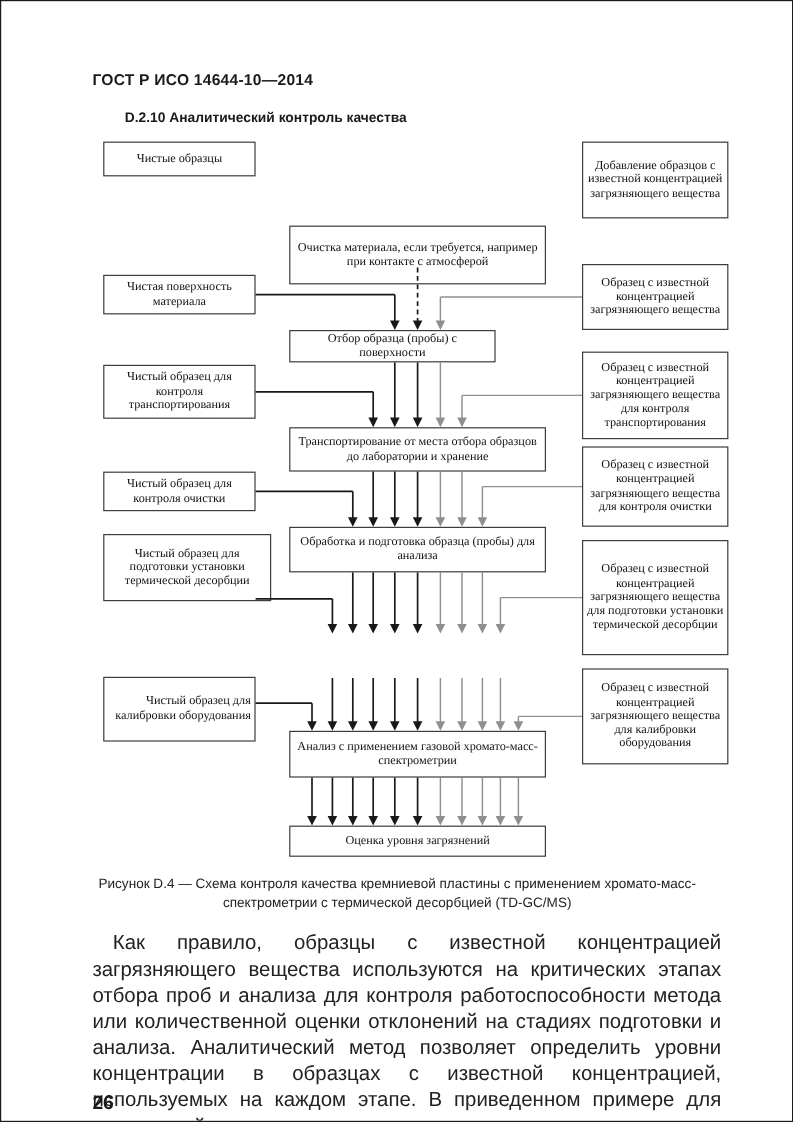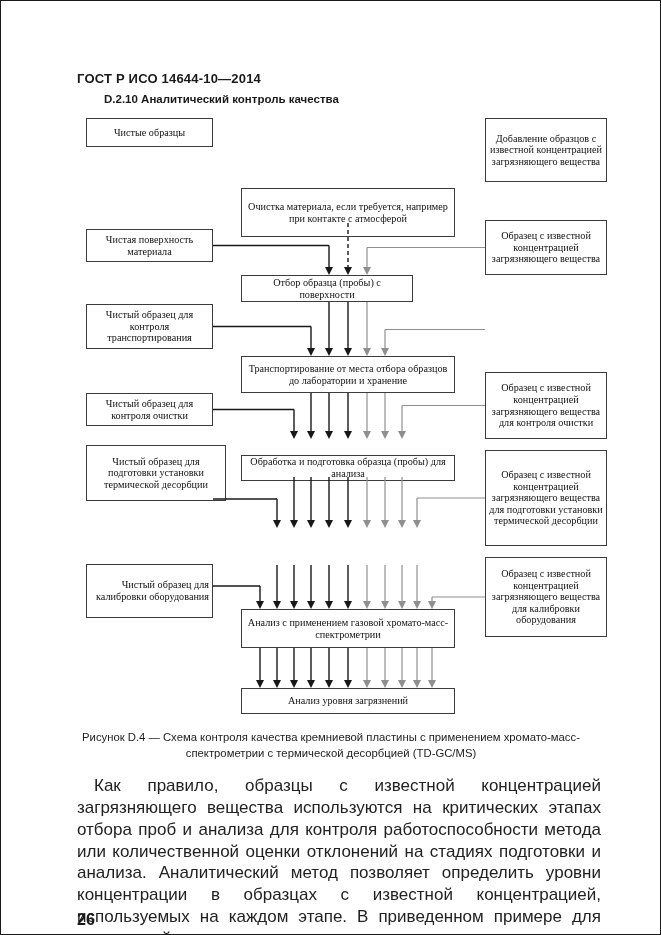--- a/index.html
+++ b/index.html
@@ -1,21 +1,21 @@
 <!DOCTYPE html>
 <html><head>
 <meta charset="utf-8">
 <style>
   html,body { margin:0; padding:0; background:#ffffff; }
   .page {
     position:relative; width:661px; height:935px; background:#fff;
     border:1px solid #1a1a1a; box-sizing:border-box; overflow:hidden;
     font-family:"Liberation Sans", sans-serif; color:#1a1a1a;
   }
-  .doc-header { position:absolute; left:76px; top:58px; font-weight:bold; font-size:13px; letter-spacing:.2px;margin-top:12px; }
+  .doc-header { position:absolute; left:76px; top:58px; font-weight:bold; font-size:13px; letter-spacing:.2px; }
   .section-heading { position:absolute; left:103px; top:92px; font-weight:bold; font-size:11.5px; }
   .flowchart { position:absolute; left:0; top:0; width:661px; height:935px; }
   .flow-box {
     position:absolute; border:1px solid #3c3c3c; background:#fff; box-sizing:border-box;
     display:flex; align-items:center; justify-content:center; text-align:center;
     font-family:"Liberation Serif", serif; font-size:10.2px; line-height:1.13;
     padding:2px 3px; color:#111;
   }
   svg.connectors { position:absolute; left:0; top:0; pointer-events:none; }
   .caption { position:absolute; left:80px; top:729px; width:500px; text-align:center; font-size:11.3px; line-height:1.4; color:#222; }
@@ -32,25 +32,26 @@
   <div class="flowchart" id="flowchart">
       <div class="flow-box" style="left: 85px; top: 228px; width: 127px; height: 33px;">Чистая поверхность материала</div>
       <div class="flow-box" style="left: 85px; top: 117px; width: 127px; height: 29px;">Чистые образцы</div>
       <div class="flow-box" style="left: 85px; top: 303px; width: 127px; height: 45px;">Чистый образец для контроля транспортирования</div>
       <div class="flow-box" style="left: 85px; top: 392px; width: 127px; height: 33px;">Чистый образец для контроля очистки</div>
       <div class="flow-box" style="left: 85px; top: 444px; width: 140px; height: 56px;">Чистый образец для подготовки установки термической десорбции</div>
       <div class="flow-box" style="left: 85px; top: 563px; width: 127px; height: 54px; text-align: right;">Чистый образец для калибровки оборудования</div>
       <div class="flow-box" style="left: 240px; top: 187px; width: 214px; height: 49px;">Очистка материала, если требуется, например при контакте с атмосферой</div>
       <div class="flow-box" style="left: 240px; top: 274px; width: 172px; height: 27px;">Отбор образца (пробы) с поверхности</div>
       <div class="flow-box" style="left: 240px; top: 355px; width: 214px; height: 37px;">Транспортирование от места отбора образцов до лаборатории и хранение</div>
-      <div class="flow-box" style="left: 240px; top: 454px; width: 214px; height: 26px;">Обработка и подготовка образца (пробы) для анализа</div>
+      <div class="flow-box" style="left: 240px; top: 438px; width: 214px; height: 38px;">Обработка и подготовка образца (пробы) для анализа</div>
       <div class="flow-box" style="left: 240px; top: 608px; width: 214px; height: 39px;">Анализ с применением газовой хромато-масс-спектрометрии</div>
-      <div class="flow-box" style="left: 240px; top: 687px; width: 214px; height: 26px;">Анализ уровня загрязнений</div>
+      <div class="flow-box" style="left: 240px; top: 687px; width: 214px; height: 26px;">Оценка уровня загрязнений</div>
       <div class="flow-box" style="left: 484px; top: 117px; width: 122px; height: 64px;">Добавление образцов  с известной концентрацией загрязняющего вещества</div>
       <div class="flow-box" style="left: 484px; top: 219px; width: 122px; height: 55px;">Образец с известной концентрацией загрязняющего вещества</div>
+      <div class="flow-box" style="left: 484px; top: 292px; width: 122px; height: 73px;">Образец с известной концентрацией загрязняющего вещества для контроля транспортирования</div>
       <div class="flow-box" style="left: 484px; top: 371px; width: 122px; height: 67px;">Образец с известной концентрацией загрязняющего вещества для контроля очистки</div>
       <div class="flow-box" style="left: 484px; top: 449px; width: 122px; height: 96px;">Образец с известной концентрацией загрязняющего вещества для подготовки установки термической десорбции</div>
       <div class="flow-box" style="left: 484px; top: 556px; width: 122px; height: 80px;">Образец с известной концентрацией загрязняющего вещества для калибровки оборудования</div>
       <svg width="661" height="935" class="connectors">
         <line x1="347" y1="222" x2="347" y2="267" stroke="#181818" stroke-width="1.4" stroke-dasharray="4 3"></line>
         <polygon points="343,266 351,266 347,274" fill="#181818"></polygon>
         <line x1="212" y1="244.5" x2="328" y2="244.5" stroke="#181818" stroke-width="1.4"></line>
         <line x1="328" y1="244.5" x2="328" y2="267" stroke="#181818" stroke-width="1.4"></line>
         <polygon points="324,266 332,266 328,274" fill="#181818"></polygon>
         <line x1="484" y1="246.5" x2="366" y2="246.5" stroke="#8f8f8f" stroke-width="1.2"></line>

